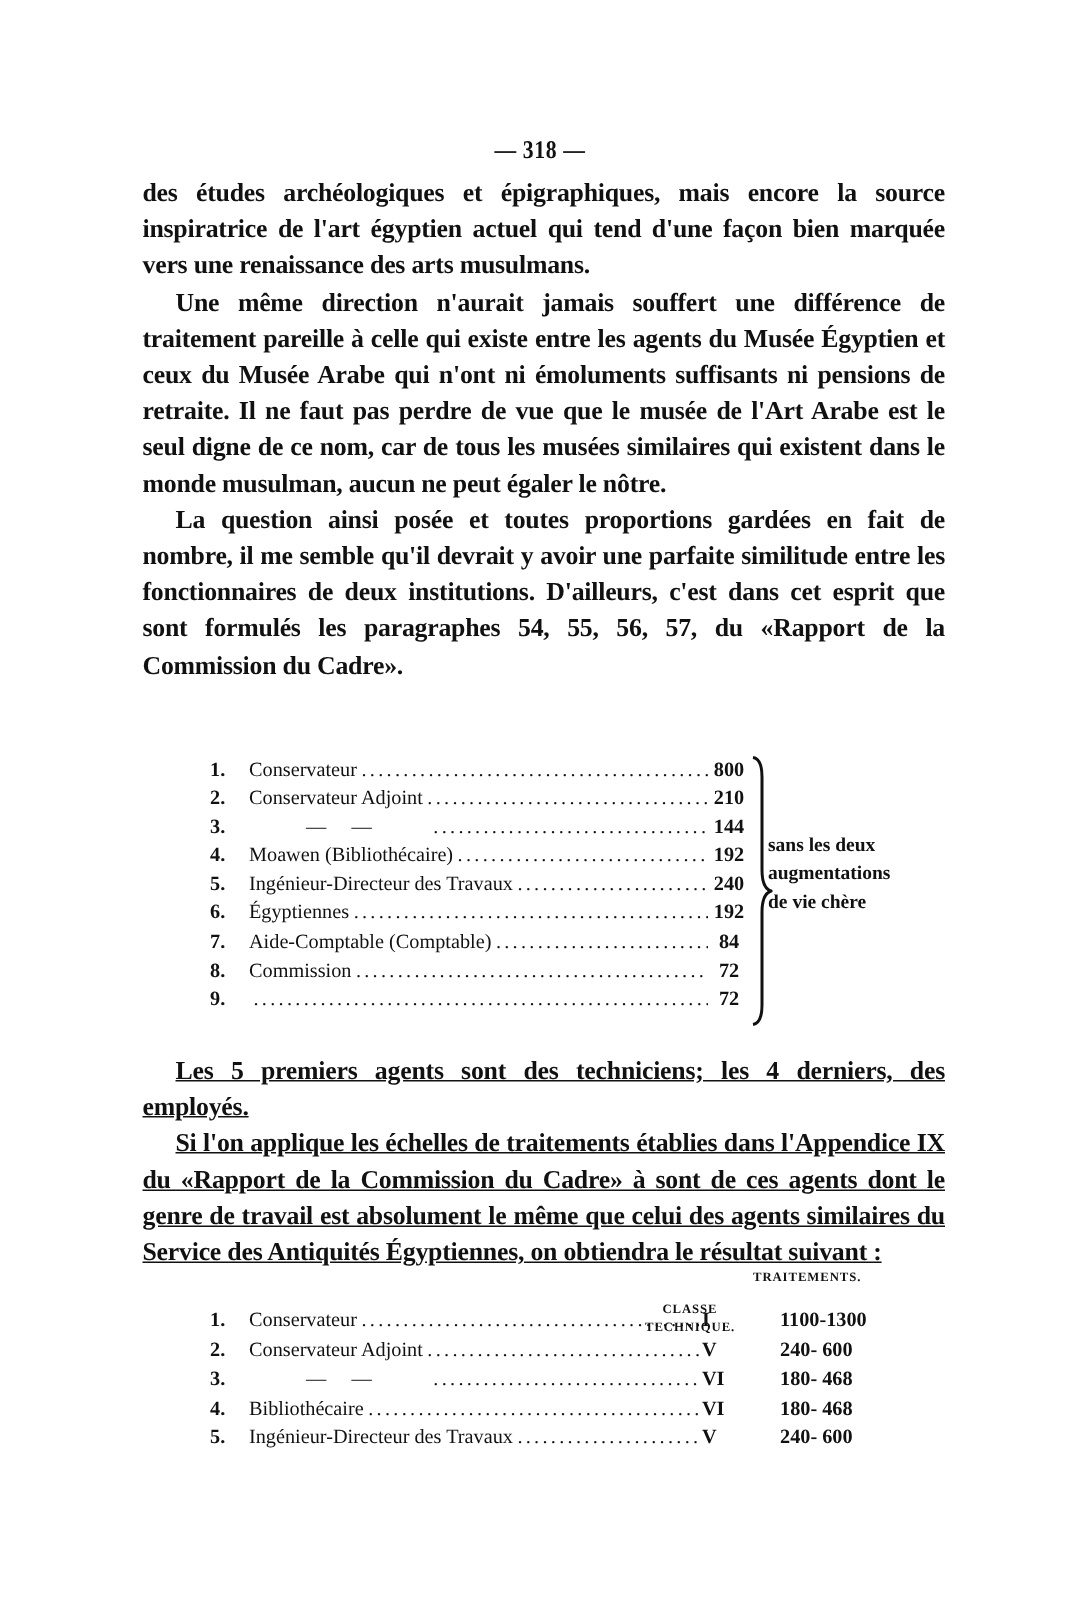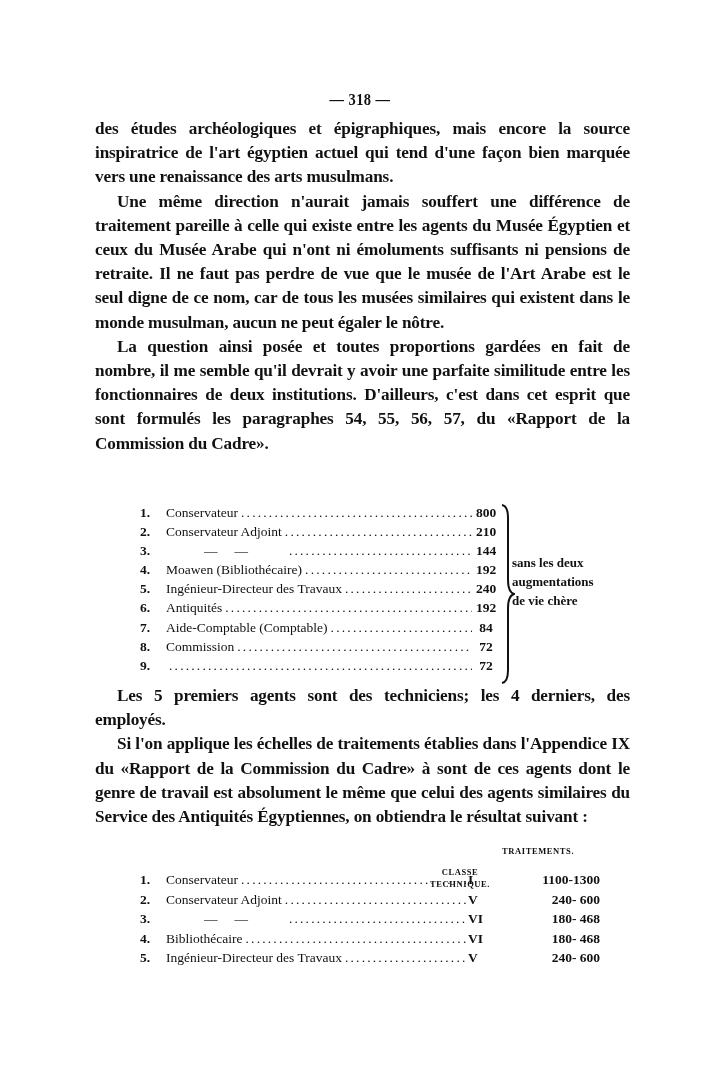--- a/index.html
+++ b/index.html
@@ -14,21 +14,21 @@
     transform: scaleX(0.85);
   }
   .text-block {
     position: absolute; left: 95px; width: 535px;
     font-size: 17.2px; font-weight: bold; line-height: 24.2px;
     text-align: justify; letter-spacing: -0.15px;
   }
   .text-block p { margin: 0; }
   .indent { text-indent: 22px; }
   .block-1 { top: 117px; }
-  .block-2 { top: 684px; }
+  .block-2 { top: 702px; text-decoration: underline; }
 
   
   .list-1 {
     position: absolute; left: 140px; top: 503px; width: 360px;
     font-size: 13.5px; line-height: 19.1px;
   }
   .row { display: flex; align-items: baseline; white-space: nowrap; }
   .row .num { width: 26px; flex: none; font-weight: bold; }
   .row .label { flex: none; }
   .row .dots { flex: 1; overflow: hidden; letter-spacing: 2.2px; padding: 0 3px; }
@@ -50,21 +50,21 @@
     font-size: 8.5px; font-weight: bold; letter-spacing: 0.6px;
   }
   .th-classe { position: absolute; left: 0; top: 0; width: 60px; text-align: center; line-height: 12px; margin-top: 28px; }
   .th-trait { position: absolute; left: 72px; top: 8px; }
   .list-2 {
     position: absolute; left: 140px; top: 870px; width: 460px;
     font-size: 13.5px; line-height: 19.5px;
   }
   .list-2 .dots { max-width: none; }
   .list-2 .cls { flex: none; width: 52px; padding-left: 2px; font-weight: bold; }
-  .list-2 .range { flex: none; width: 80px; text-align: right; font-weight: bold; }
+  .list-2 .range { flex: none; width: 80px; font-weight: bold; }
 </style>
 </head>
 <body>
 
 <div class="page-number">— 318 —</div>
 
 <div class="text-block block-1">
   <p>des études archéologiques et épigraphiques, mais encore la source inspiratrice de l'art égyptien actuel qui tend d'une façon bien marquée vers une renaissance des arts musulmans.</p>
   <p class="indent">Une même direction n'aurait jamais souffert une différence de traitement pareille à celle qui existe entre les agents du Musée Égyptien et ceux du Musée Arabe qui n'ont ni émoluments suffisants ni pensions de retraite. Il ne faut pas perdre de vue que le musée de l'Art Arabe est le seul digne de ce nom, car de tous les musées similaires qui existent dans le monde musulman, aucun ne peut égaler le nôtre.</p>
   <p class="indent">La question ainsi posée et toutes proportions gardées en fait de nombre, il me semble qu'il devrait y avoir une parfaite similitude entre les fonctionnaires de deux institutions. D'ailleurs, c'est dans cet esprit que sont formulés les paragraphes 54, 55, 56, 57, du «Rapport de la Commission du Cadre».</p>
@@ -98,21 +98,21 @@
     <span class="val">192</span>
   </div>
   <div class="row">
     <span class="num">5.</span>
     <span class="label">Ingénieur-Directeur des Travaux</span>
     <span class="dots"></span>
     <span class="val">240</span>
   </div>
   <div class="row">
     <span class="num">6.</span>
-    <span class="label">Antiquités</span>
+    <span class="label">Égyptiennes</span>
     <span class="dots"></span>
     <span class="val">192</span>
   </div>
   <div class="row">
     <span class="num">7.</span>
     <span class="label">Aide-Comptable (Comptable)</span>
     <span class="dots"></span>
     <span class="val">84</span>
   </div>
   <div class="row">

